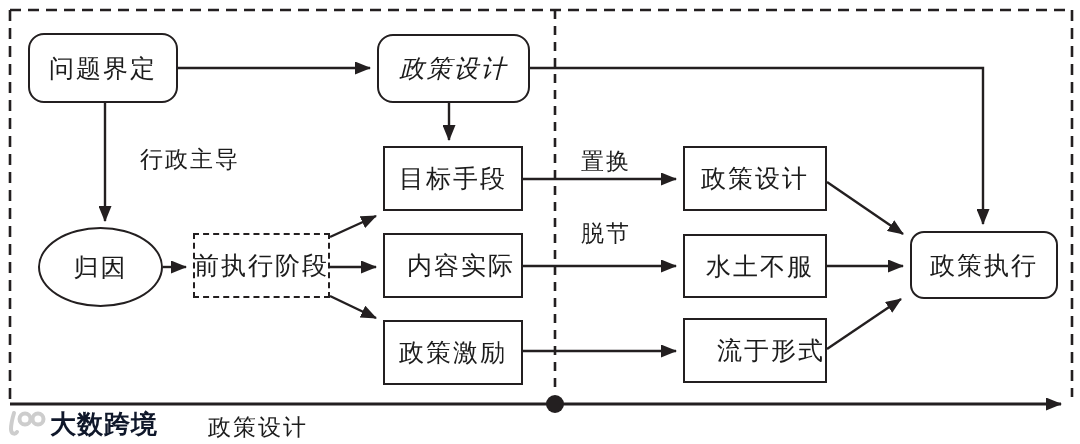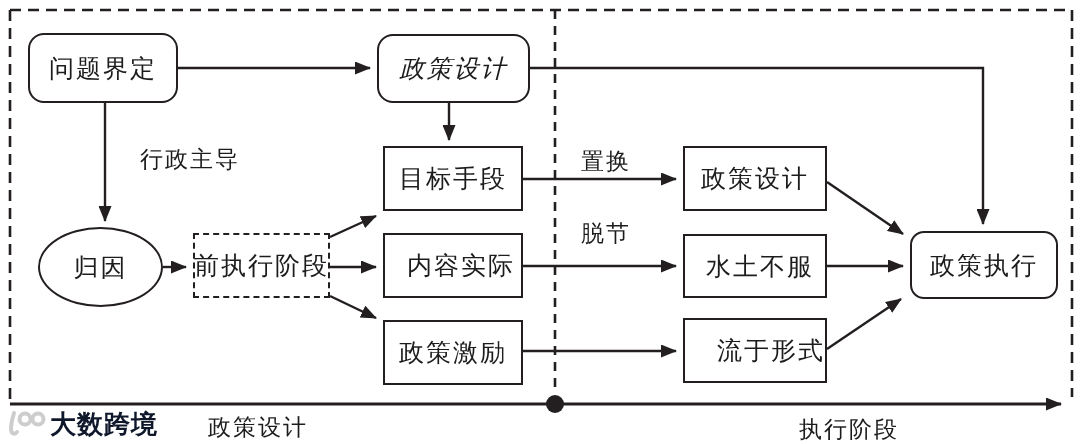--- a/index.html
+++ b/index.html
@@ -130,21 +130,20 @@
     <span>流于形式</span>
   </div>
   <div class="node rounded n-implement">
     <span>政策执行</span>
   </div>
 
   <div class="flabel l-admin">行政主导</div>
   <div class="flabel l-subst">置换</div>
   <div class="flabel l-discon">脱节</div>
   <div class="flabel l-pre">政策设计</div>
-  <div class="flabel l-exec">执行阶段</div>
 
   <div class="watermark">
     <span class="wm-logo">
       <svg width="40" height="30" viewBox="0 0 40 30">
         <path d="M8,4 C8,4 5,14 5,20 C5,25 9,26 11,23" fill="none" stroke="#cdcdcd" stroke-width="4" stroke-linecap="round"></path>
         <circle cx="19" cy="10" r="5.5" fill="none" stroke="#cdcdcd" stroke-width="4"></circle>
         <circle cx="32" cy="10" r="5.5" fill="none" stroke="#cdcdcd" stroke-width="4"></circle>
       </svg>
     </span>
     <span>大数跨境</span>

